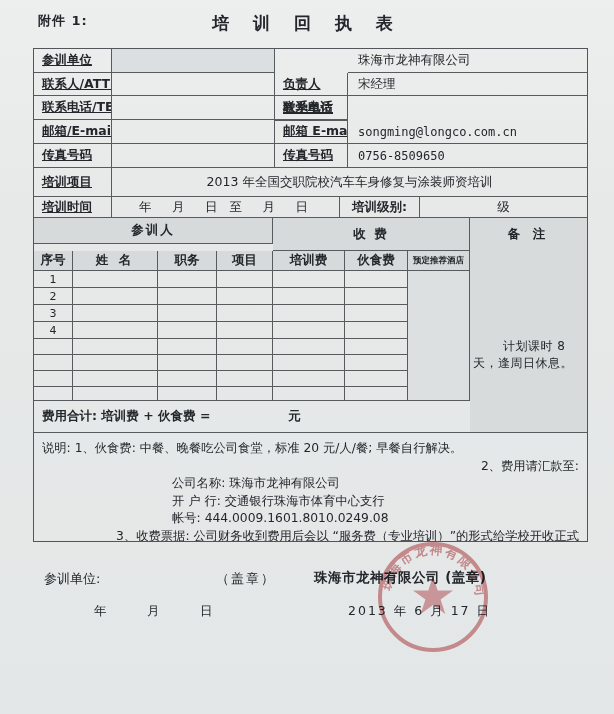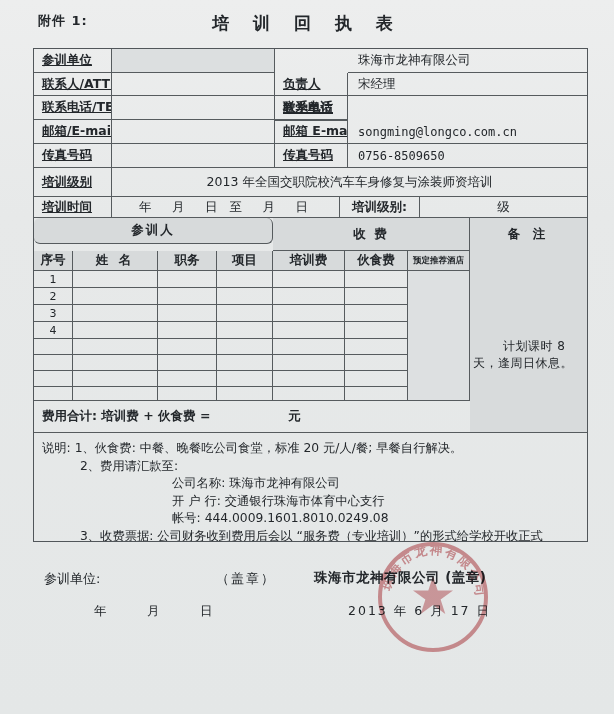--- a/index.html
+++ b/index.html
@@ -56,21 +56,21 @@
     font-size:12px;line-height:17px;white-space:pre-line;
     text-indent:30px;letter-spacing:.5px;
   }
   
   .total-cell{width:437px;height:32px;padding-left:8px;font-weight:700;}
   .total-cell .unit{margin-left:78px;}
   
   .notes-cell{width:553px;height:108px;border-right:none;border-bottom:none;
     display:block;padding:7px 8px 0 8px;box-sizing:border-box;}
   .note-line{font-size:12.3px;line-height:17.5px;white-space:nowrap;}
-  .ind-1{padding-left:38px;}
+  .ind-1{padding-left:38px;text-align:right;}
   .ind-2{padding-left:130px;}
   
   .sig{font-size:13px;}
   .sig-bold{font-weight:bold;font-size:13.5px;letter-spacing:.5px;}
   .sig-date{font-size:12.5px;letter-spacing:2px;}
   
   .seal{left:372px;top:536px;width:122px;height:122px;opacity:.62;mix-blend-mode:multiply;}
 </style>
 </head>
 <body>
@@ -104,33 +104,33 @@
     <div class="cell val last mono" style="width:239px;height:24px;">songming@longco.com.cn</div>
   </div>
   <div class="trow" style="height:24px;">
     <div class="cell lab" style="width:78px;height:24px;">传真号码</div>
     <div class="cell val" style="width:163px;height:24px;"></div>
     <div class="cell lab" style="width:73px;height:24px;">传真号码</div>
     <div class="cell val last mono" style="width:239px;height:24px;">0756-8509650</div>
   </div>
 
   <div class="trow" style="height:29px;">
-    <div class="cell lab" style="width:78px;height:29px;">培训级别</div>
+    <div class="cell lab" style="width:78px;height:29px;">培训项目</div>
     <div class="cell last center" style="width:475px;height:29px;">2013 年全国交职院校汽车车身修复与涂装师资培训</div>
   </div>
 
   <div class="trow" style="height:21px;align-items:flex-end;">
     <div class="cell lab" style="width:78px;height:21px;">培训时间</div>
     <div class="cell center" style="width:228px;height:21px;letter-spacing:4px;">年　月　日 至　月　日</div>
     <div class="cell center" style="width:80px;height:21px;font-weight:600;">培训级别:</div>
     <div class="cell last center" style="width:167px;height:21px;">级</div>
   </div>
 
   <div class="trow" style="height:33px;">
-    <div class="cell center hdr shade" style="width:239px;height:26px;border-radius:6px;">参训人</div>
+    <div class="cell center hdr shade" style="width:239px;height:26px;">参训人</div>
     <div class="cell center hdr shade" style="width:197px;height:33px;">收  费</div>
   </div>
 
   <div class="trow" style="height:20px;">
     <div class="cell center shade" style="width:39px;height:20px;font-weight:700;">序号</div>
     <div class="cell center shade" style="width:85px;height:20px;font-weight:600;letter-spacing:3px;">姓 名</div>
     <div class="cell center shade" style="width:59px;height:20px;font-weight:600;">职务</div>
     <div class="cell center shade" style="width:56px;height:20px;font-weight:600;">项目</div>
     <div class="cell center shade" style="width:72px;height:20px;font-weight:600;">培训费</div>
     <div class="cell center shade" style="width:63px;height:20px;font-weight:600;">伙食费</div>

